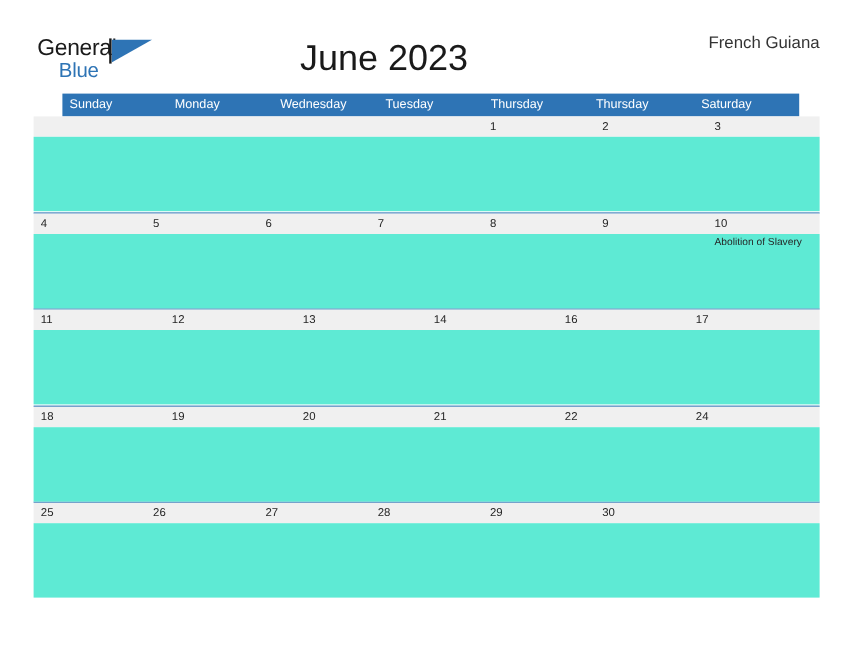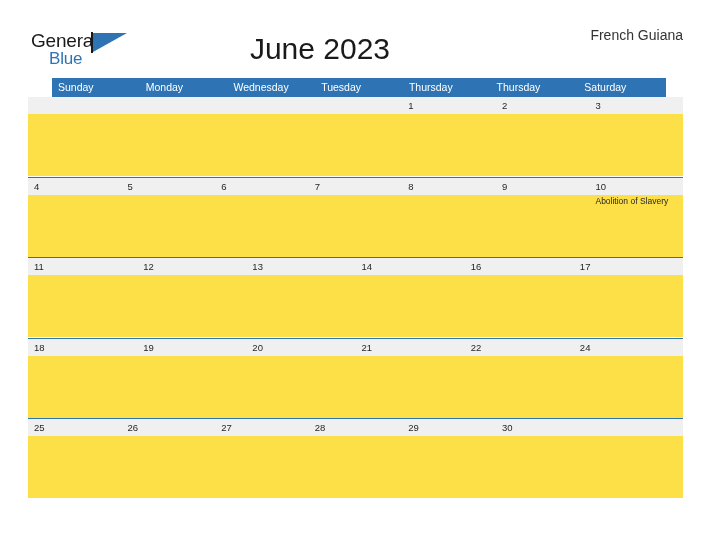--- a/index.html
+++ b/index.html
@@ -143,21 +143,21 @@
     font-size: 9.5px;
     color: #262626;
     line-height: 17px;
     display: block;
   }
 
   .event-layer {
     display: flex;
     width: 655px;
     height: 62px;
-    background: #fde047;
+    background: #5eead4;
   }
   .event-cell {
     flex: 1 1 0;
     box-sizing: border-box;
     padding-left: 6px;
     padding-top: 1px;
   }
   .event-text {
     font-size: 8.5px;
     color: #262626;

